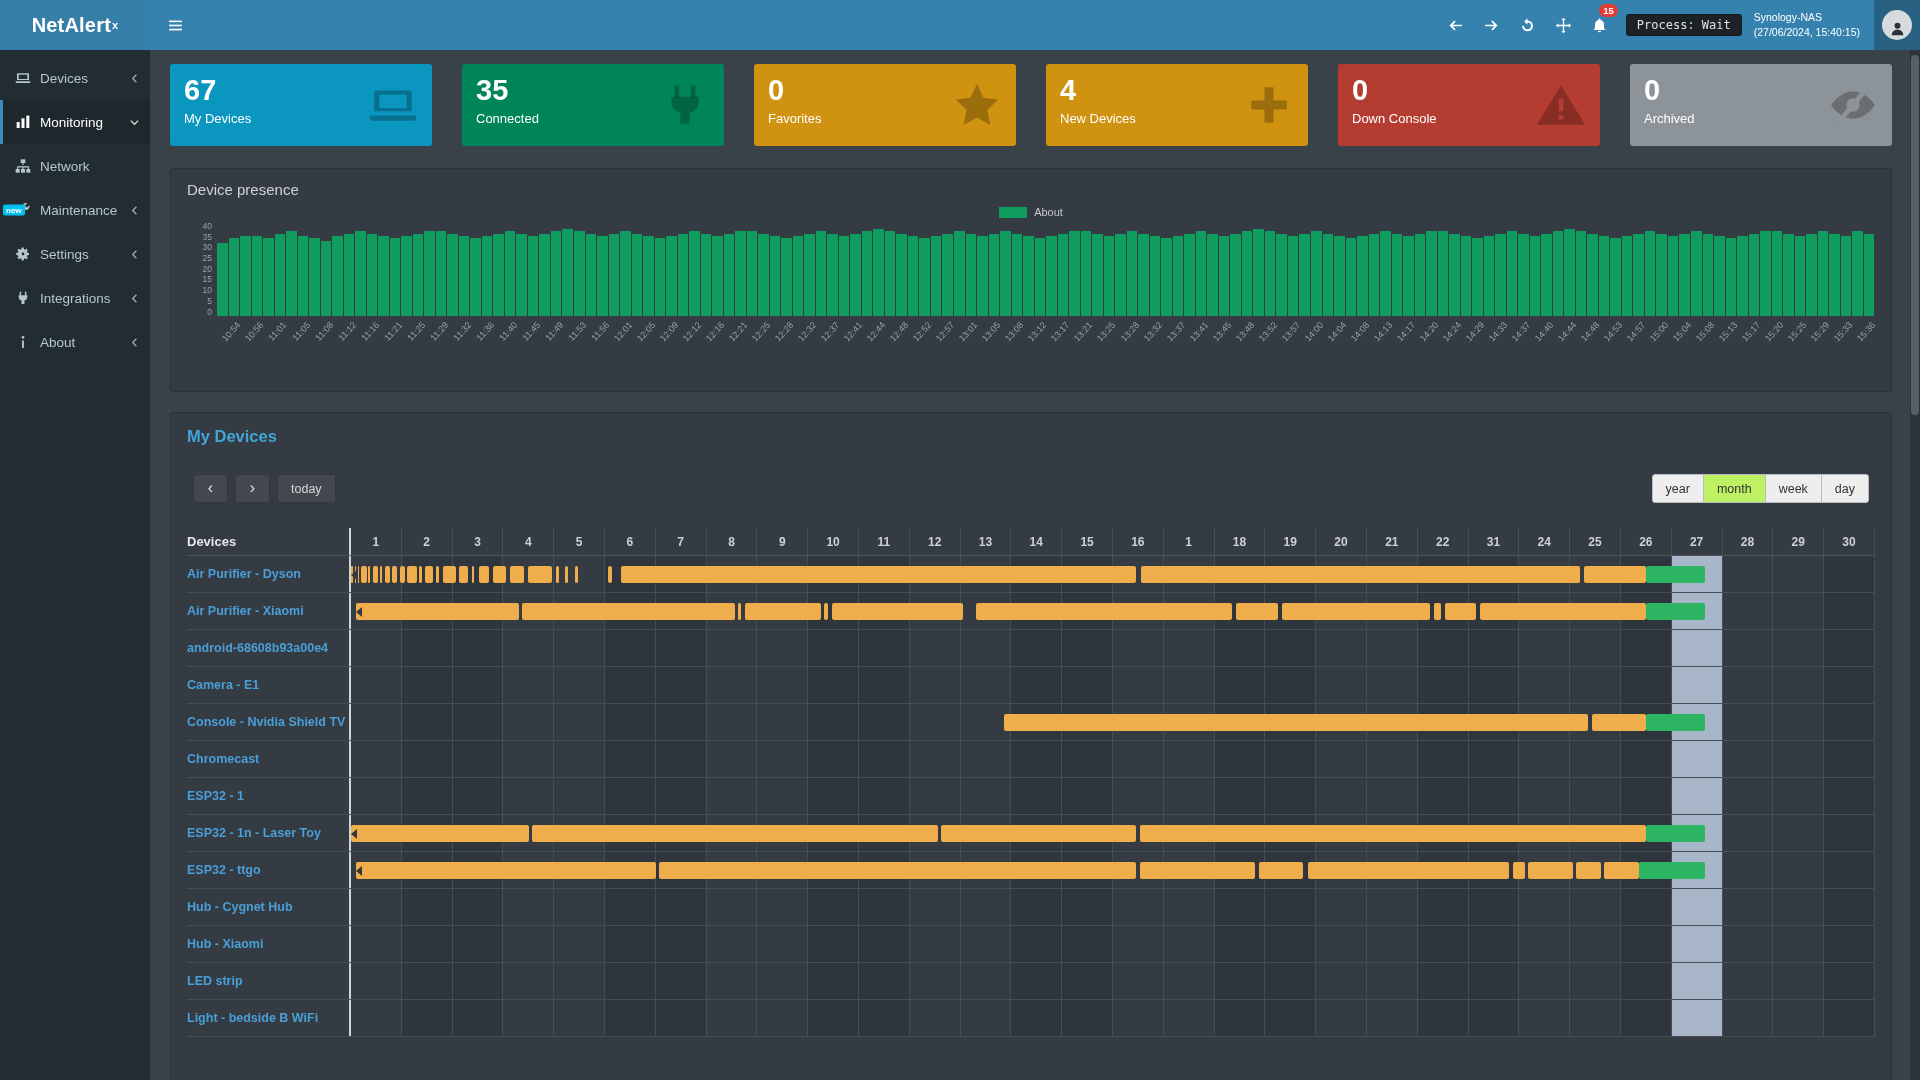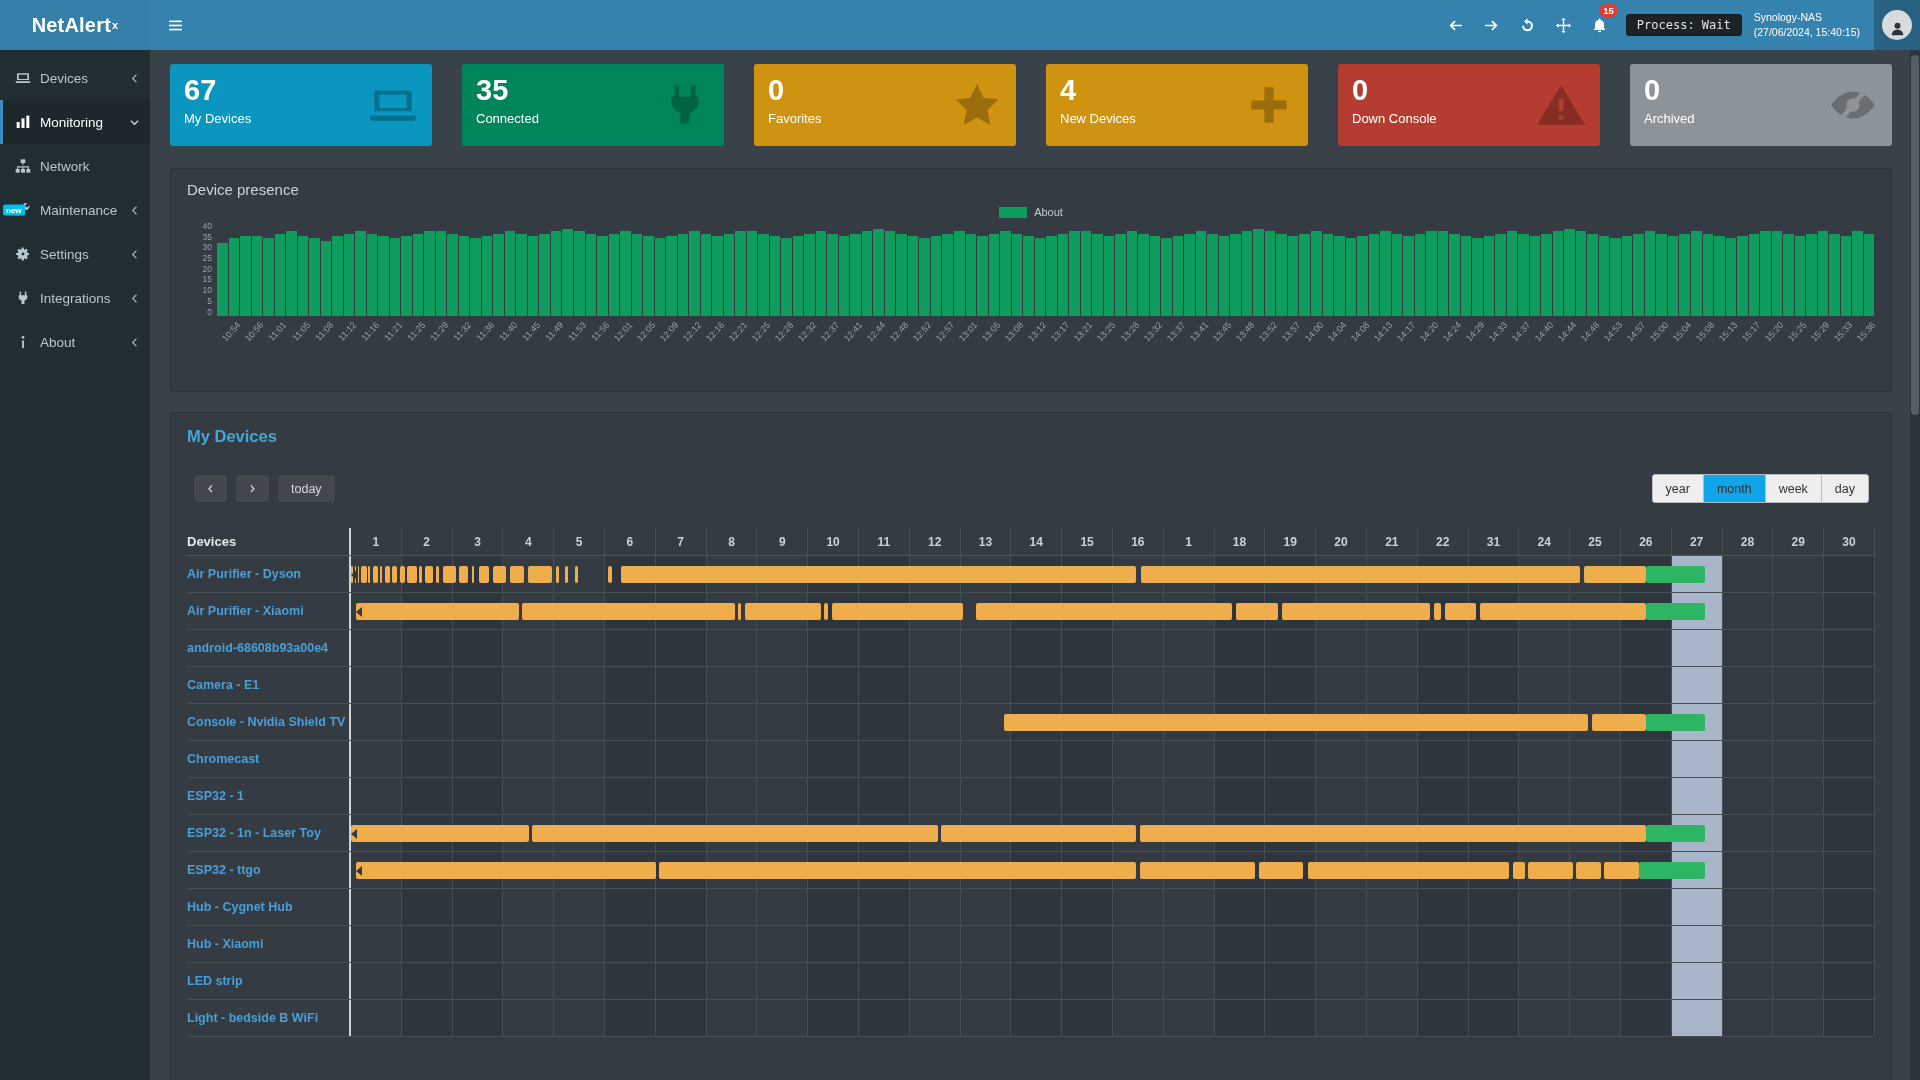--- a/index.html
+++ b/index.html
@@ -90,21 +90,21 @@
     cursor:pointer; padding-bottom:2px; }
   .today-btn { height:29px; padding:0 13px; background:#42484e; border:1px solid #33383d;
     color:#d6d9db; font-size:12.5px; display:flex; align-items:center; border-radius:3px; cursor:pointer; }
   .tb-title { position:absolute; left:0; right:0; top:3px; text-align:center; color:#ced2d5;
     font-size:20px; }
   .tb-right { position:absolute; right:6px; top:0; display:flex; }
   .view-btn { height:29px; padding:0 13px; background:#eeeeee; border:1px solid #b9bcbe; color:#333;
     font-size:12.5px; display:flex; align-items:center; cursor:pointer; margin-left:-1px; }
   .view-btn:first-child { border-radius:3px 0 0 3px; margin-left:0; }
   .view-btn:last-child { border-radius:0 3px 3px 0; }
-  .view-btn.active { background:#0ea5e9; }
+  .view-btn.active { background:#bef264; }
 
   .cal-table { margin-top:24px; }
   .cal-header { display:flex; height:28px; border-bottom:1px solid #4d565e; }
   .devices-col-h { width:162px; display:flex; align-items:center; color:#e4e7e9; font-size:13px;
     font-weight:bold; }
   .grid-header { flex:1; display:flex; border-left:2px solid #cfd4d8; }
   .day-cell-h { flex:1; display:flex; align-items:center; justify-content:center; color:#ccd1d5;
     font-size:12px; font-weight:bold; border-right:1px solid #454d55; }
   .cal-row { display:flex; height:37px; border-bottom:1px solid #454d55; }
   .dev-name { width:162px; display:flex; align-items:center; color:#4a9fd8; font-size:12.5px;

